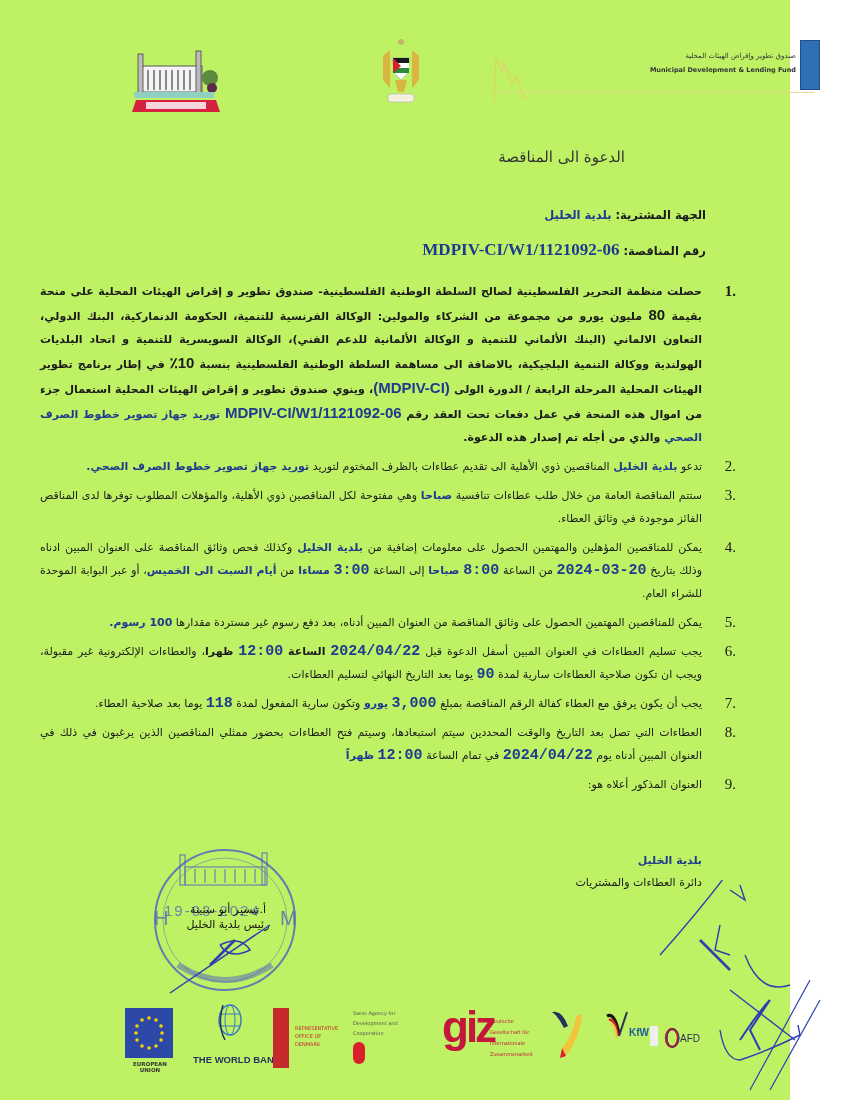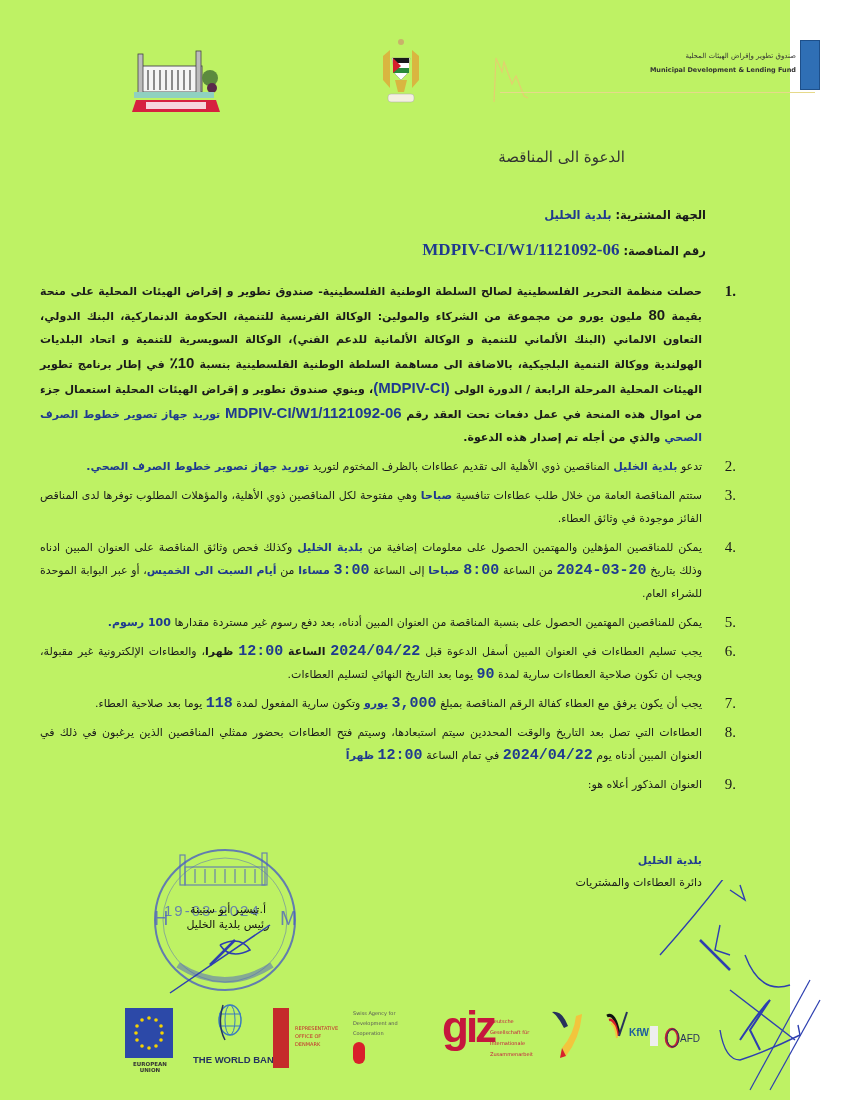--- a/index.html
+++ b/index.html
@@ -166,21 +166,21 @@
       <span class="hl">صباحا</span>
       <span>إلى الساعة</span>
       <span class="num-hl">3:00</span>
       <span class="hl">مساءا</span>
       <span>من</span>
       <span class="hl">أيام السبت الى الخميس</span><span>، أو عبر البوابة الموحدة للشراء العام.</span>
     </div>
 
     <div class="item">
       <span class="num">5.</span>
-      <span>يمكن للمناقصين المهتمين الحصول على بنسبة المناقصة من العنوان المبين أدناه، بعد دفع رسوم غير مستردة مقدارها</span>
+      <span>يمكن للمناقصين المهتمين الحصول على وثائق المناقصة من العنوان المبين أدناه، بعد دفع رسوم غير مستردة مقدارها</span>
       <span class="hl">100 رسوم.</span>
     </div>
 
     <div class="item">
       <span class="num">6.</span>
       <span>يجب تسليم العطاءات في العنوان المبين أسفل الدعوة قبل</span>
       <span class="num-hl" dir="ltr">2024/04/22</span>
       <span style="font-weight:bold">الساعة</span>
       <span class="num-hl">12:00</span>
       <span style="font-weight:bold">ظهرا</span><span>، والعطاءات الإلكترونية غير مقبولة، ويجب ان تكون صلاحية العطاءات سارية لمدة</span>

